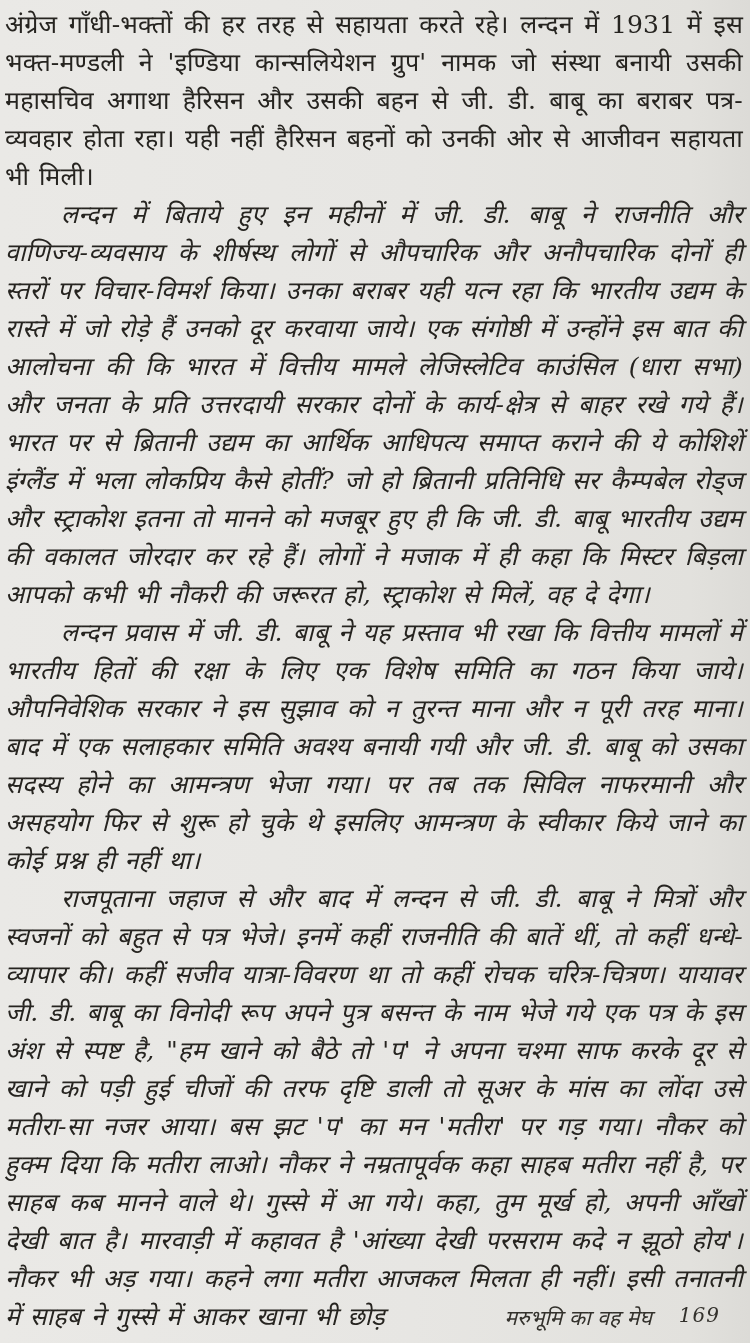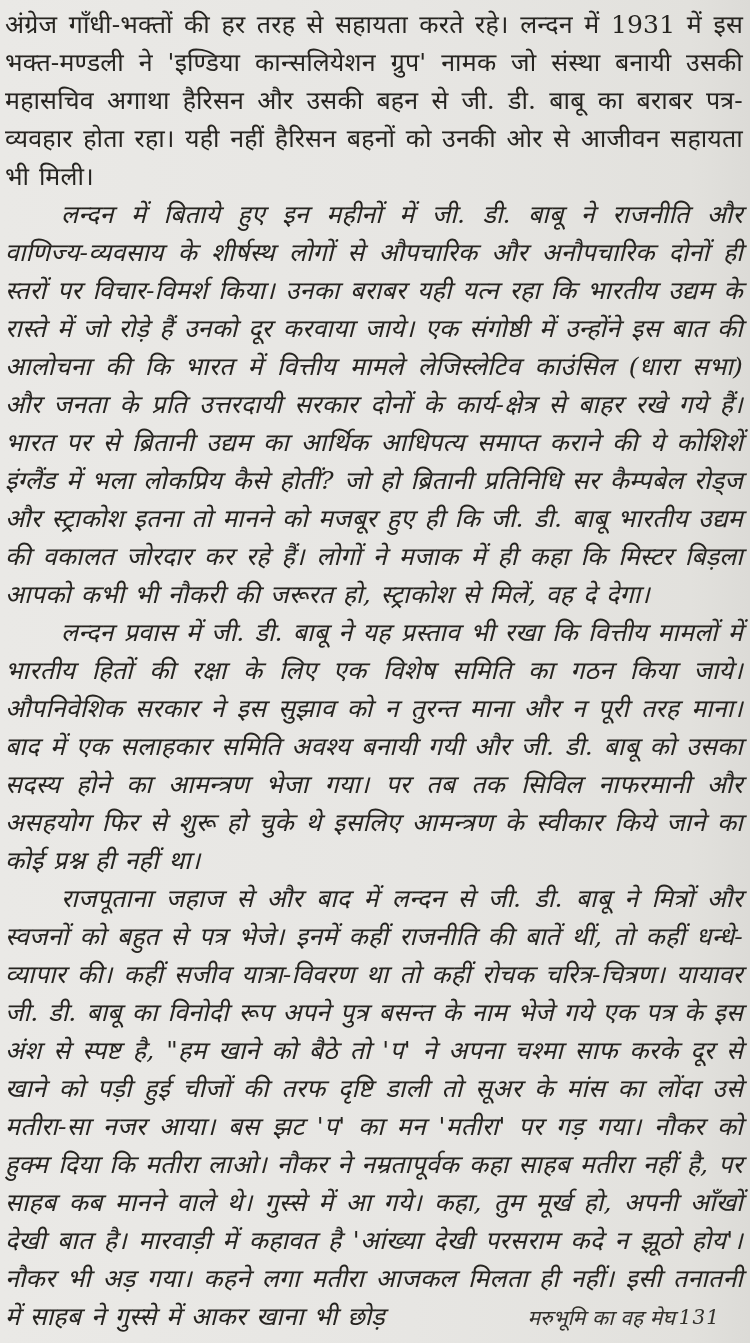--- a/index.html
+++ b/index.html
@@ -36,38 +36,38 @@
     font-style: italic;
   }
   .running-footer {
     position: absolute;
     right: 30px;
     bottom: 12px;
     font-style: italic;
     font-size: 21px;
     color: #33312c;
     display: flex;
-    align-items: center;
-    gap: 4px;
+    align-items: flex-start;
+    gap: 27px;
   }
   .running-footer .page-num {
     font-size: 20px;
     letter-spacing: 1px;
   }
 </style>
 </head>
 <body>
 
 <div class="page">
 
   <div class="text-block">
     <p>अंग्रेज गाँधी-भक्तों की हर तरह से सहायता करते रहे। लन्दन में 1931 में इस भक्त-मण्डली ने 'इण्डिया कान्सलियेशन ग्रुप' नामक जो संस्था बनायी उसकी महासचिव अगाथा हैरिसन और उसकी बहन से जी. डी. बाबू का बराबर पत्र-व्यवहार होता रहा। यही नहीं हैरिसन बहनों को उनकी ओर से आजीवन सहायता भी मिली।</p>
     <p class="indent">लन्दन में बिताये हुए इन महीनों में जी. डी. बाबू ने राजनीति और वाणिज्य-व्यवसाय के शीर्षस्थ लोगों से औपचारिक और अनौपचारिक दोनों ही स्तरों पर विचार-विमर्श किया। उनका बराबर यही यत्न रहा कि भारतीय उद्यम के रास्ते में जो रोड़े हैं उनको दूर करवाया जाये। एक संगोष्ठी में उन्होंने इस बात की आलोचना की कि भारत में वित्तीय मामले लेजिस्लेटिव काउंसिल (धारा सभा) और जनता के प्रति उत्तरदायी सरकार दोनों के कार्य-क्षेत्र से बाहर रखे गये हैं। भारत पर से ब्रितानी उद्यम का आर्थिक आधिपत्य समाप्त कराने की ये कोशिशें इंग्लैंड में भला लोकप्रिय कैसे होतीं? जो हो ब्रितानी प्रतिनिधि सर कैम्पबेल रोड्ज और स्ट्राकोश इतना तो मानने को मजबूर हुए ही कि जी. डी. बाबू भारतीय उद्यम की वकालत जोरदार कर रहे हैं। लोगों ने मजाक में ही कहा कि मिस्टर बिड़ला आपको कभी भी नौकरी की जरूरत हो, स्ट्राकोश से मिलें, वह दे देगा।</p>
     <p class="indent">लन्दन प्रवास में जी. डी. बाबू ने यह प्रस्ताव भी रखा कि वित्तीय मामलों में भारतीय हितों की रक्षा के लिए एक विशेष समिति का गठन किया जाये। औपनिवेशिक सरकार ने इस सुझाव को न तुरन्त माना और न पूरी तरह माना। बाद में एक सलाहकार समिति अवश्य बनायी गयी और जी. डी. बाबू को उसका सदस्य होने का आमन्त्रण भेजा गया। पर तब तक सिविल नाफरमानी और असहयोग फिर से शुरू हो चुके थे इसलिए आमन्त्रण के स्वीकार किये जाने का कोई प्रश्न ही नहीं था।</p>
     <p class="indent">राजपूताना जहाज से और बाद में लन्दन से जी. डी. बाबू ने मित्रों और स्वजनों को बहुत से पत्र भेजे। इनमें कहीं राजनीति की बातें थीं, तो कहीं धन्धे-व्यापार की। कहीं सजीव यात्रा-विवरण था तो कहीं रोचक चरित्र-चित्रण। यायावर जी. डी. बाबू का विनोदी रूप अपने पुत्र बसन्त के नाम भेजे गये एक पत्र के इस अंश से स्पष्ट है, "हम खाने को बैठे तो 'प' ने अपना चश्मा साफ करके दूर से खाने को पड़ी हुई चीजों की तरफ दृष्टि डाली तो सूअर के मांस का लोंदा उसे मतीरा-सा नजर आया। बस झट 'प' का मन 'मतीरा' पर गड़ गया। नौकर को हुक्म दिया कि मतीरा लाओ। नौकर ने नम्रतापूर्वक कहा साहब मतीरा नहीं है, पर साहब कब मानने वाले थे। गुस्से में आ गये। कहा, तुम मूर्ख हो, अपनी आँखों देखी बात है। मारवाड़ी में कहावत है 'आंख्या देखी परसराम कदे न झूठो होय'। नौकर भी अड़ गया। कहने लगा मतीरा आजकल मिलता ही नहीं। इसी तनातनी में साहब ने गुस्से में आकर खाना भी छोड़</p>
   </div>
 
   <div class="running-footer">
     <span class="book-title">मरुभूमि का वह मेघ</span>
-    <span class="page-num">131</span>
+    <span class="page-num">169</span>
   </div>
 
 </div>
 
 </body></html>

